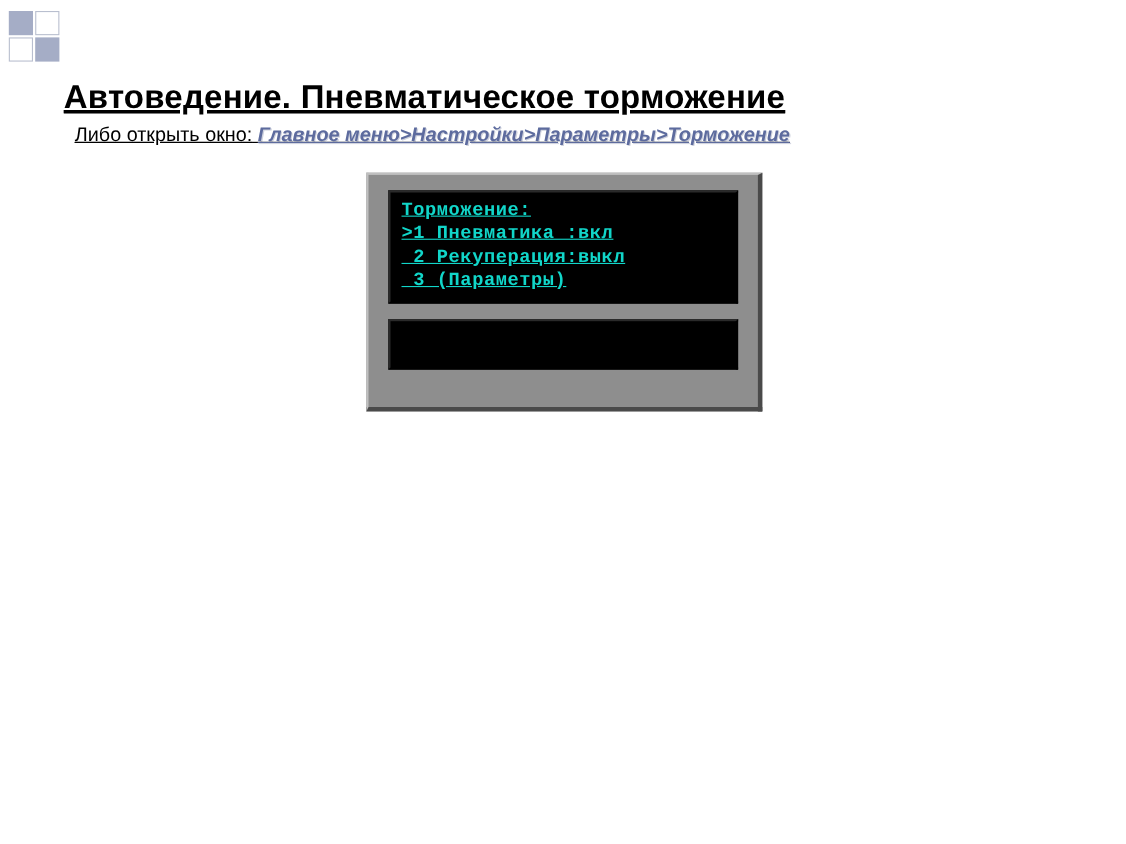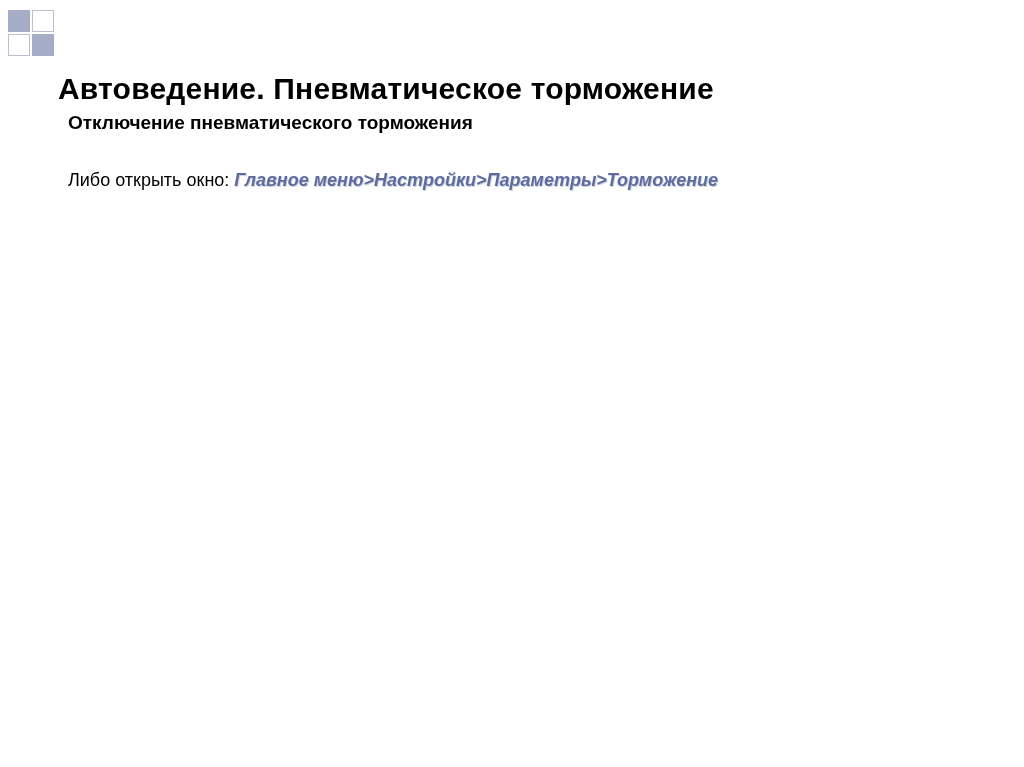--- a/index.html
+++ b/index.html
@@ -1,15 +1,15 @@
 <!DOCTYPE html>
 <html><head>
 <meta charset="utf-8">
 <style>
-  * { box-sizing: border-box; margin: 0; padding: 0; }
+  * { box-sizing: border-box; margin: 0; padding: 0; text-decoration: underline; }
   body {
     width: 1024px;
     height: 767px;
     background: #ffffff;
     font-family: Arial, Helvetica, sans-serif;
     color: #000;
     position: relative;
     overflow: hidden;
   }
   .deco {
@@ -129,23 +129,33 @@
   <div class="sq outline"></div>
   <div class="sq"></div>
   <div class="sq outline"></div>
   <div class="sq fill"></div>
   <div class="sq"></div>
 </div>
 
 <div class="content">
 
   <h1 class="title">Автоведение. Пневматическое торможение</h1>
-  <h2 class="subtitle">Отключение пневматического торможения</h2>
 
 
   <p class="path-line">
     <span>Либо открыть окно:</span>
     <span class="menu-path">Главное меню&gt;Настройки&gt;Параметры&gt;Торможение</span>
   </p>
 
+  <div class="device-wrap">
+    <div class="device">
+      <div class="screen main">
+        <div class="screen-line">Торможение:</div>
+        <div class="screen-line">&gt;1 Пневматика :вкл</div>
+        <div class="screen-line"> 2 Рекуперация:выкл</div>
+        <div class="screen-line"> 3 (Параметры)</div>
+      </div>
+      <div class="screen secondary"></div>
+    </div>
+  </div>
 
 
 </div>
 
 </body></html>

